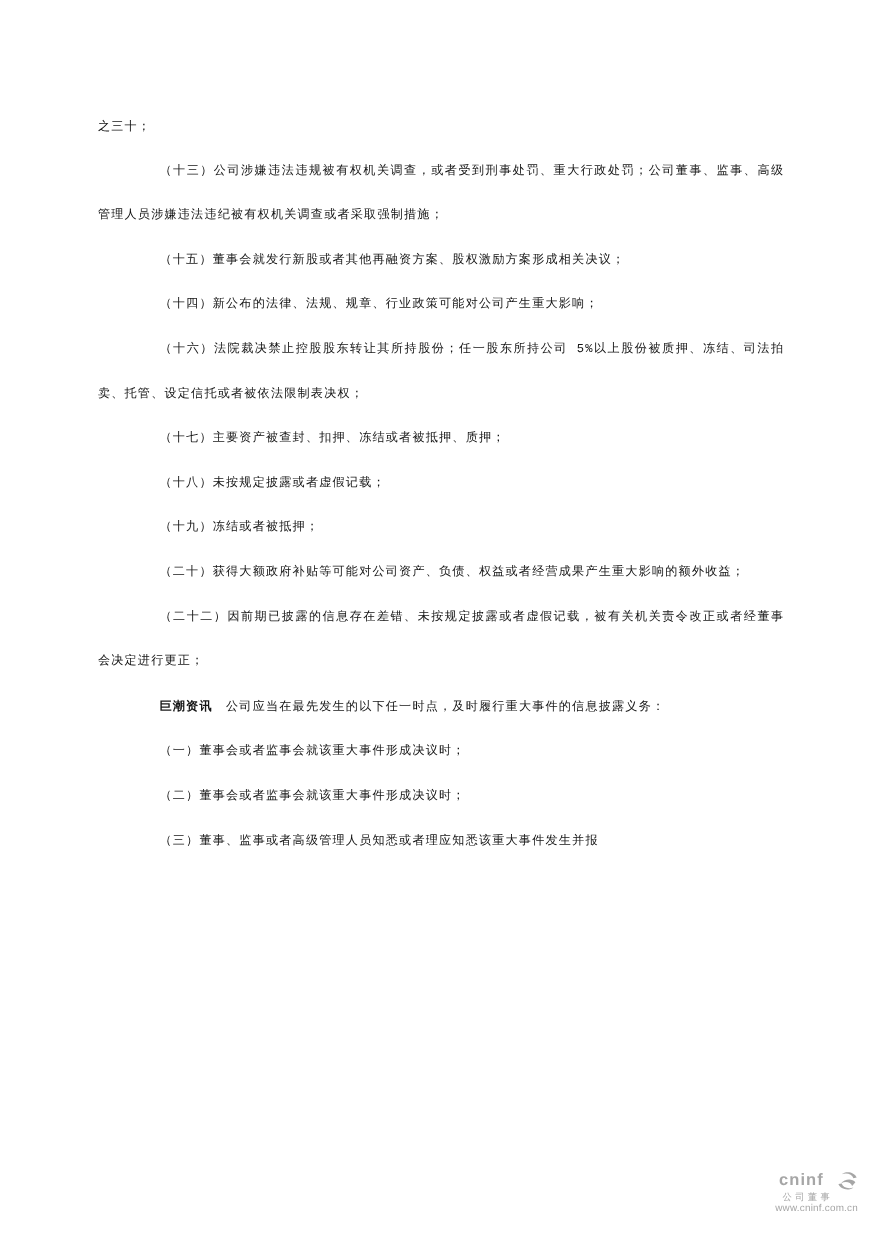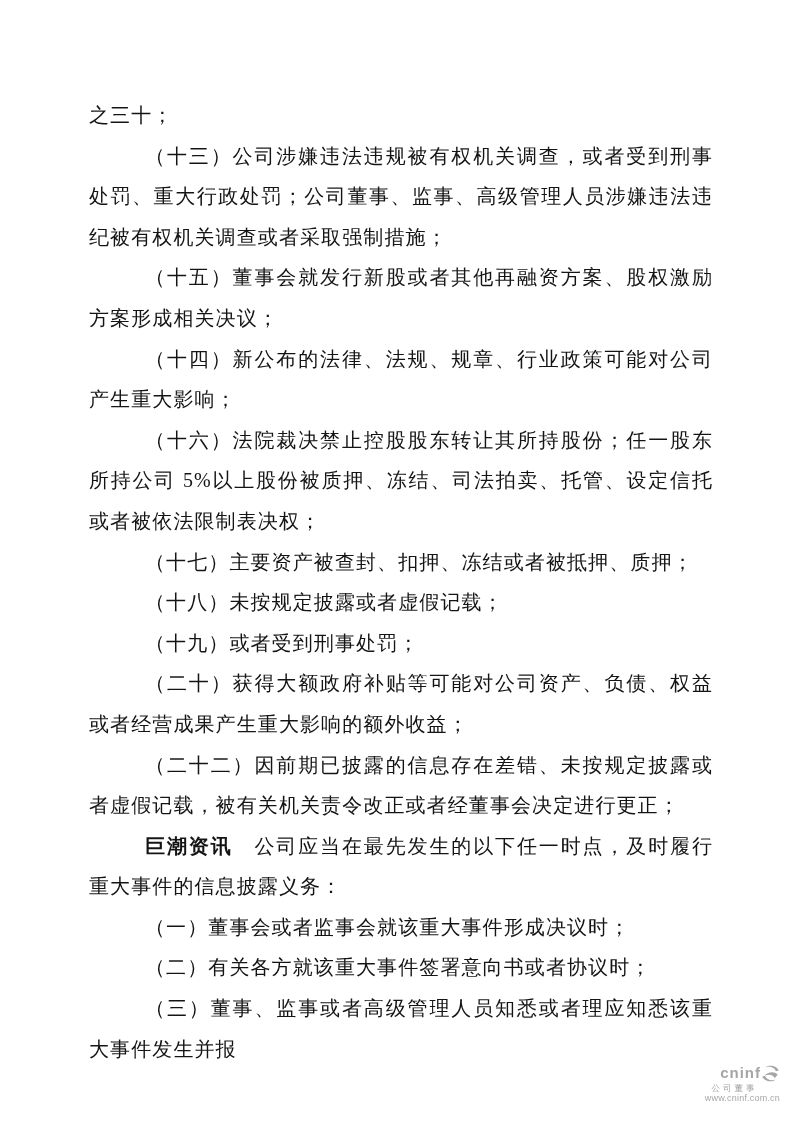--- a/index.html
+++ b/index.html
@@ -14,48 +14,49 @@
     background: #ffffff;
     overflow: hidden;
     font-family: "Liberation Serif", "DejaVu Serif", serif;
   }
   .content {
     position: absolute;
     top: 95px;
     left: 89px;
     width: 624px;
     color: #141414;
-    font-size: 20px;
+    font-size: 11px;
     letter-spacing: 1.1px;
     text-align: justify;
   }
   .para {
     margin: 0;
     line-height: 40.6px;
   }
   .para.indent {
     text-indent: 56px;
+    font-family: Liberation Mono, monospace;
   }
   .para strong {
     font-weight: bold;
   }
   .logo {
     position: absolute;
     top: 1064px;
     right: 13px;
     font-family: "Liberation Sans", sans-serif;
     color: #a6a6a6;
     text-align: center;
     line-height: 1.1;
   }
   .logo-row {
     display: flex;
     align-items: center;
     justify-content: flex-end;
-    gap: 0;
+    gap: 12px;
     font-weight: bold;
     font-size: 15px;
     letter-spacing: 1px;
   }
   .logo-sub {
     font-size: 8.5px;
     letter-spacing: 3px;
     margin-top: 1px;
     padding-right: 16px;
   }
@@ -72,26 +73,26 @@
 <div class="page">
 
   <div class="content" id="doc-body" style="color: rgb(20, 20, 20);">
       <p class="para"><span>之三十；</span></p>
       <p class="para indent"><span>（十三）公司涉嫌违法违规被有权机关调查，或者受到刑事处罚、重大行政处罚；公司董事、监事、高级管理人员涉嫌违法违纪被有权机关调查或者采取强制措施；</span></p>
       <p class="para indent"><span>（十五）董事会就发行新股或者其他再融资方案、股权激励方案形成相关决议；</span></p>
       <p class="para indent"><span>（十四）新公布的法律、法规、规章、行业政策可能对公司产生重大影响；</span></p>
       <p class="para indent"><span>（十六）法院裁决禁止控股股东转让其所持股份；任一股东所持公司 5%以上股份被质押、冻结、司法拍卖、托管、设定信托或者被依法限制表决权；</span></p>
       <p class="para indent"><span>（十七）主要资产被查封、扣押、冻结或者被抵押、质押；</span></p>
       <p class="para indent"><span>（十八）未按规定披露或者虚假记载；</span></p>
-      <p class="para indent"><span>（十九）或者受到刑事处罚；</span></p>
+      <p class="para indent"><span>（十九）冻结或者被抵押；</span></p>
       <p class="para indent"><span>（二十）获得大额政府补贴等可能对公司资产、负债、权益或者经营成果产生重大影响的额外收益；</span></p>
       <p class="para indent"><span>（二十二）因前期已披露的信息存在差错、未按规定披露或者虚假记载，被有关机关责令改正或者经董事会决定进行更正；</span></p>
       <p class="para indent"><strong>巨潮资讯</strong><span>　公司应当在最先发生的以下任一时点，及时履行重大事件的信息披露义务：</span></p>
       <p class="para indent"><span>（一）董事会或者监事会就该重大事件形成决议时；</span></p>
-      <p class="para indent"><span>（二）有关各方就该重大事件签署意向书或者协议时；</span></p>
+      <p class="para indent"><span>（二）董事会或者监事会就该重大事件形成决议时；</span></p>
       <p class="para indent"><span>（三）董事、监事或者高级管理人员知悉或者理应知悉该重大事件发生并报</span></p>
     </div>
 
   <div class="logo" id="logo-block" style="color: rgb(166, 166, 166);">
     <div class="logo-row">
       <span>cninf</span>
       <span>
         <svg width="19" height="19" viewBox="0 0 32 32" style="display:block">
           <path d="M30 11 C27 3 14 0 7 6 C15 3 23 6 25 12 Z" fill="currentColor"></path>
           <path d="M28 18 C23 12 11 13 6 20 C13 16 21 18 23 24 Z" fill="currentColor"></path>

